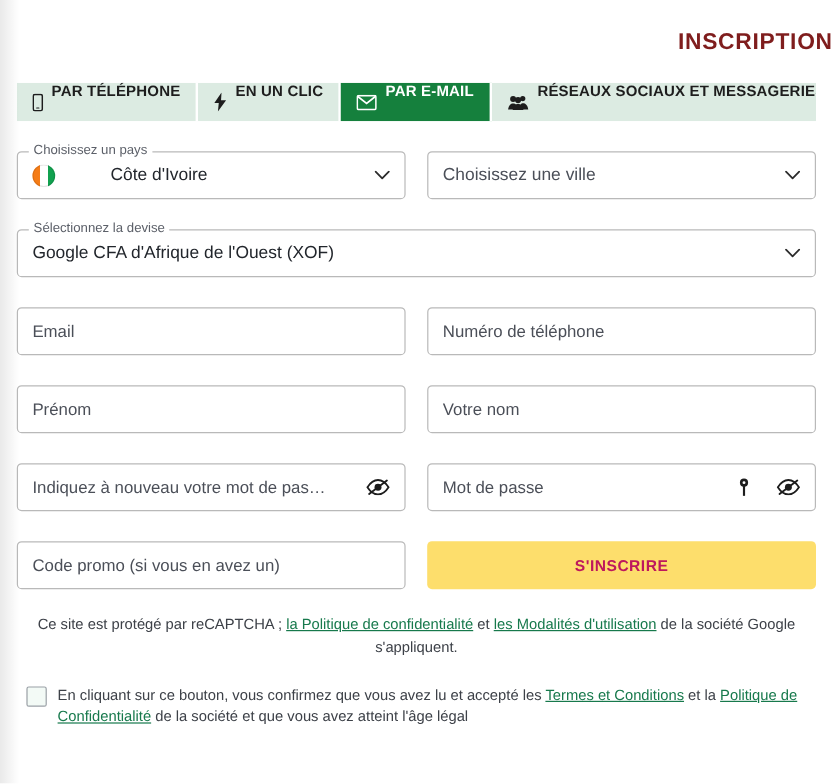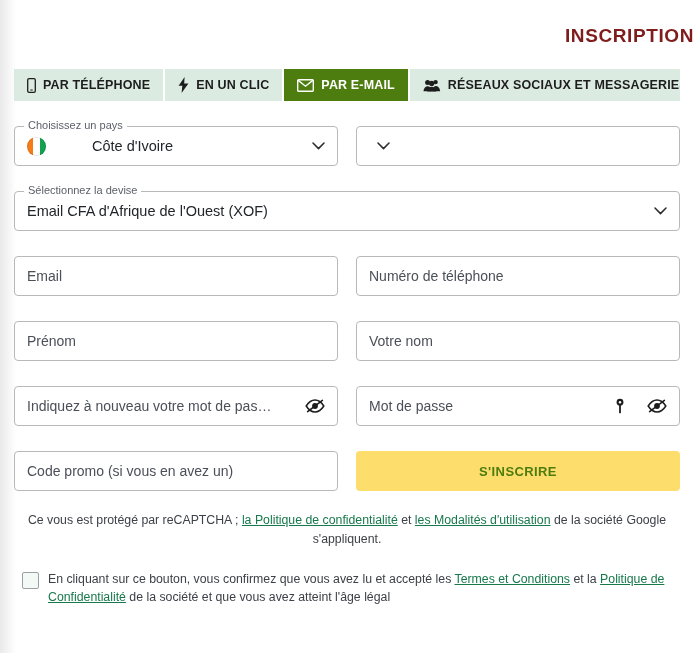--- a/index.html
+++ b/index.html
@@ -35,37 +35,36 @@
 
   
   .tabs {
     display: flex;
     margin: 22px 14px 0 14px;
     height: 32px;
     overflow: hidden;
   }
   .tab {
     display: flex;
-    align-items: center;
     justify-content: center;
     gap: 7px;
     background: #dcebe2;
     color: #1d1d1d;
     font-size: 12.5px;
     font-weight: bold;
     letter-spacing: 0.15px;
     padding: 0 13px;
     border-right: 2px solid #ffffff;
     white-space: nowrap;
     cursor: pointer;
     height: 32px;
   }
   .tab:last-child { border-right: none; }
   .tab.active {
-    background: #4d7c0f;
+    background: #15803d;
     color: #ffffff;
   }
   .tab .ic { display: flex; align-items: center; }
 
   
   .row {
     display: flex;
     gap: 18px;
     margin: 0 14px;
     align-items: flex-end;
@@ -158,21 +157,21 @@
   .submit {
     height: 40px;
     width: 100%;
     background: #fdde6c;
     border: none;
     border-radius: 4px;
     font-family: "Liberation Sans", sans-serif;
     font-size: 13px;
     font-weight: bold;
     letter-spacing: 0.4px;
-    color: #4d7c0f;
+    color: #be185d;
     cursor: pointer;
   }
 
   
   .recaptcha {
     margin: 20px 22px 0 22px;
     text-align: center;
     font-size: 12.3px;
     line-height: 1.55;
     color: #3d4148;
@@ -270,38 +269,39 @@
               <path d="M1 1 L6.5 6.6 L12 1" fill="none" stroke="#2c2c2c" stroke-width="1.5" stroke-linecap="round" stroke-linejoin="round"></path>
             </svg>
           </span>
         </div>
       </div>
     </div>
 
     <div class="col">
       <div class="selwrap">
         <div class="selbox">
+          <span class="selvalue muted">Choisissez une ville</span>
           <span class="chev">
             <svg width="13" height="8" viewBox="0 0 13 8">
               <path d="M1 1 L6.5 6.6 L12 1" fill="none" stroke="#2c2c2c" stroke-width="1.5" stroke-linecap="round" stroke-linejoin="round"></path>
             </svg>
           </span>
         </div>
       </div>
     </div>
   </div>
 
   <div class="gap-c"></div>
 
   <div class="row">
     <div class="col">
       <div class="selwrap">
         <span class="legend">Sélectionnez la devise</span>
         <div class="selbox hasLegend">
-          <span class="selvalue">Email CFA d'Afrique de l'Ouest (XOF)</span>
+          <span class="selvalue">Google CFA d'Afrique de l'Ouest (XOF)</span>
           <span class="chev">
             <svg width="13" height="8" viewBox="0 0 13 8">
               <path d="M1 1 L6.5 6.6 L12 1" fill="none" stroke="#2c2c2c" stroke-width="1.5" stroke-linecap="round" stroke-linejoin="round"></path>
             </svg>
           </span>
         </div>
       </div>
     </div>
   </div>
 
@@ -378,21 +378,21 @@
       <div class="field">
         <span class="placeholder">Code promo (si vous en avez un)</span>
       </div>
     </div>
     <div class="col">
       <button class="submit">S'INSCRIRE</button>
     </div>
   </div>
 
   <div class="recaptcha">
-    <span>Ce vous est protégé par reCAPTCHA ; </span><a href="#">la Politique de confidentialité</a><span> et </span><a href="#">les Modalités d'utilisation</a><span> de la société Google s'appliquent.</span>
+    <span>Ce site est protégé par reCAPTCHA ; </span><a href="#">la Politique de confidentialité</a><span> et </span><a href="#">les Modalités d'utilisation</a><span> de la société Google s'appliquent.</span>
   </div>
 
   <div class="terms">
     <span class="cbox"></span>
     <span><span>En cliquant sur ce bouton, vous confirmez que vous avez lu et accepté les </span><a href="#">Termes et Conditions</a><span> et la </span><a href="#">Politique de Confidentialité</a><span> de la société et que vous avez atteint l'âge légal</span></span>
   </div>
 
 </div>
 
 </body></html>

